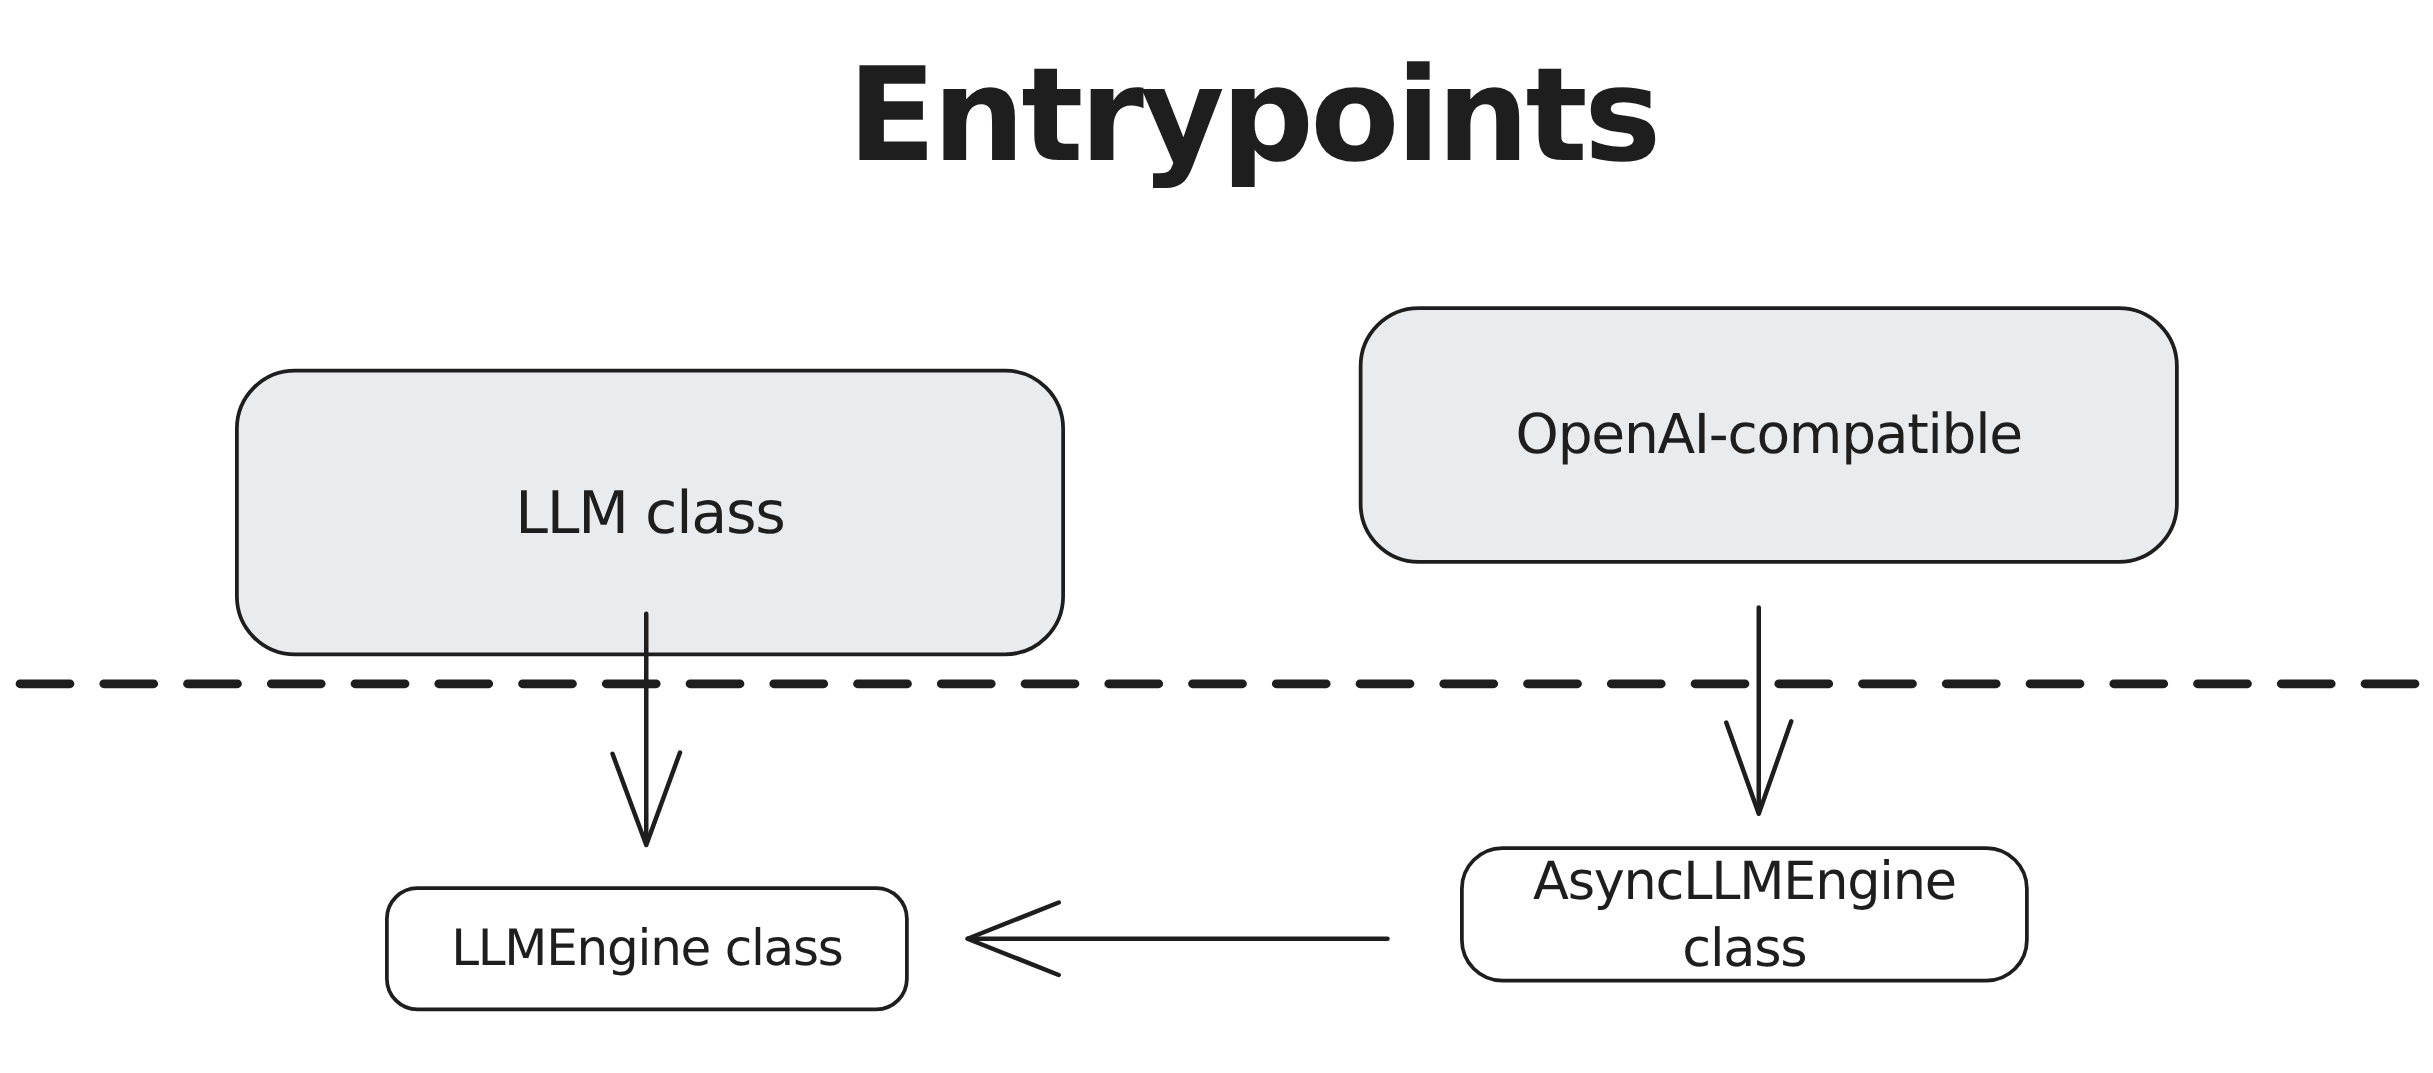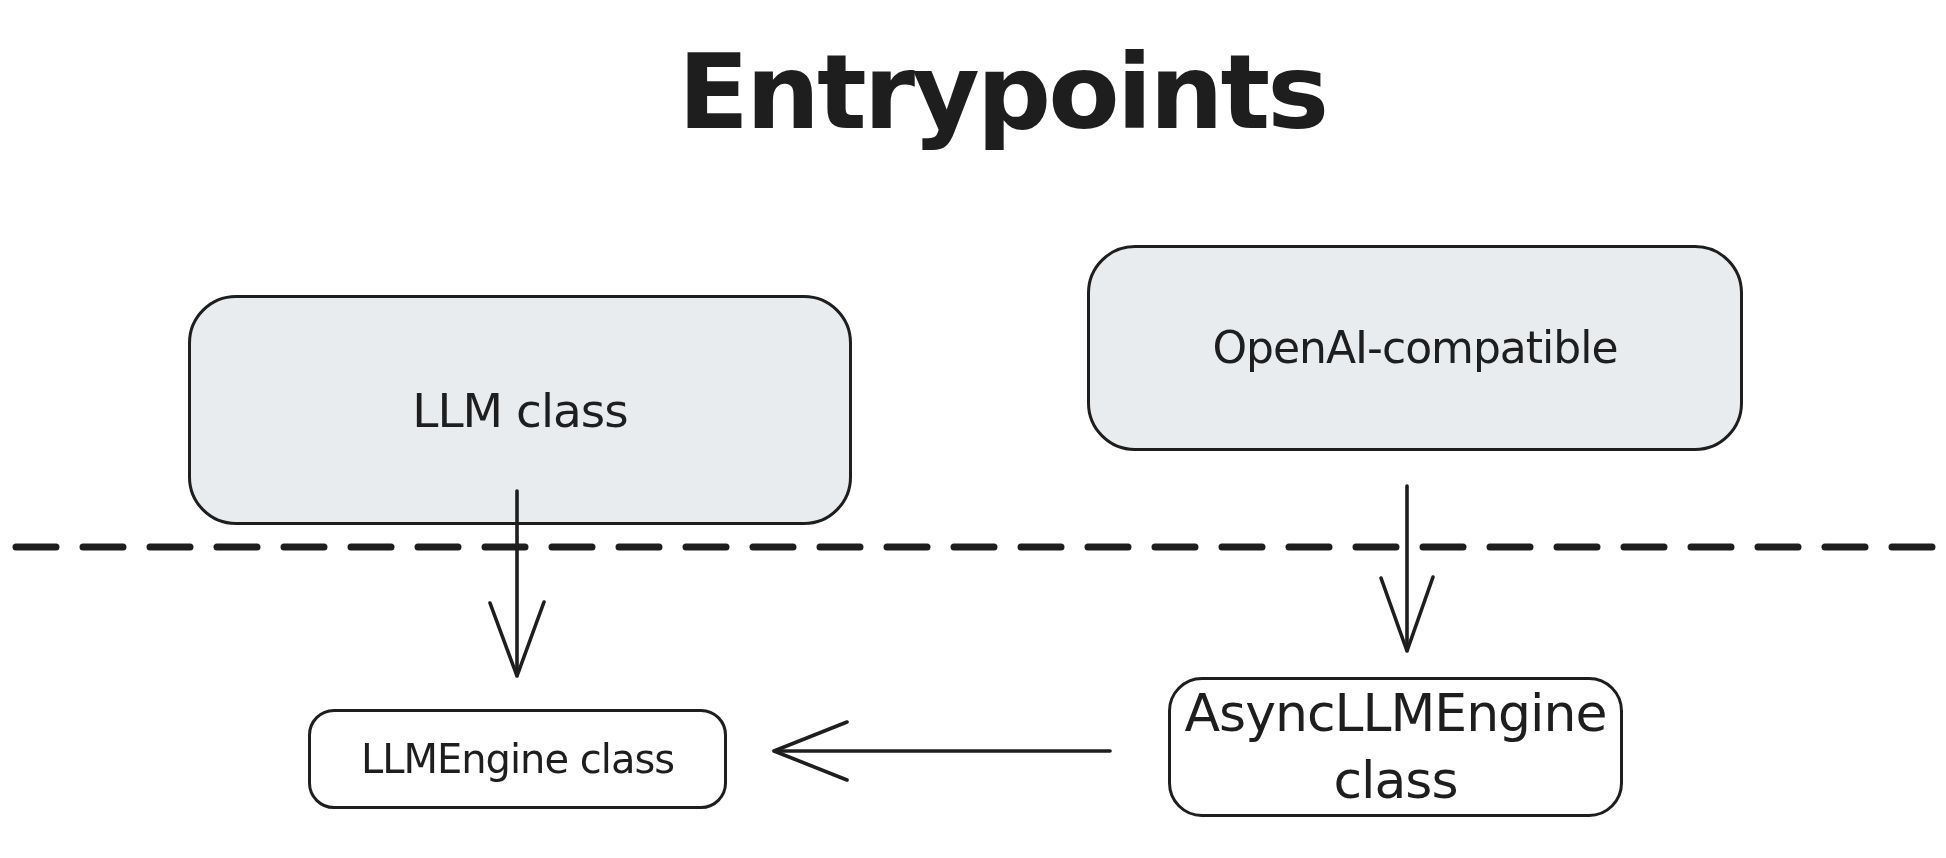--- a/index.html
+++ b/index.html
@@ -61,23 +61,23 @@
   }
   .node-engine {
     background: var(--engine-node-fill);
     left: 308px; top: 709px; width: 419px; height: 100px;
     border-radius: 26px;
     font-size: 40px;
     justify-content: center;
   }
   .node-async {
     background: var(--engine-node-fill);
-    left: 1168px; top: 677px; width: 455px; height: 140px;
+    left: 1168px; top: 677px; width: 455px; height: 109px;
     border-radius: 34px;
-    font-size: 52px;
+    font-size: 42px;
     line-height: 1.28;
   }
   .overlay {
     position: absolute;
     left: 0; top: 0;
     width: 1946px; height: 858px;
     pointer-events: none;
   }
   .overlay line, .overlay path {
     stroke: var(--stroke);

